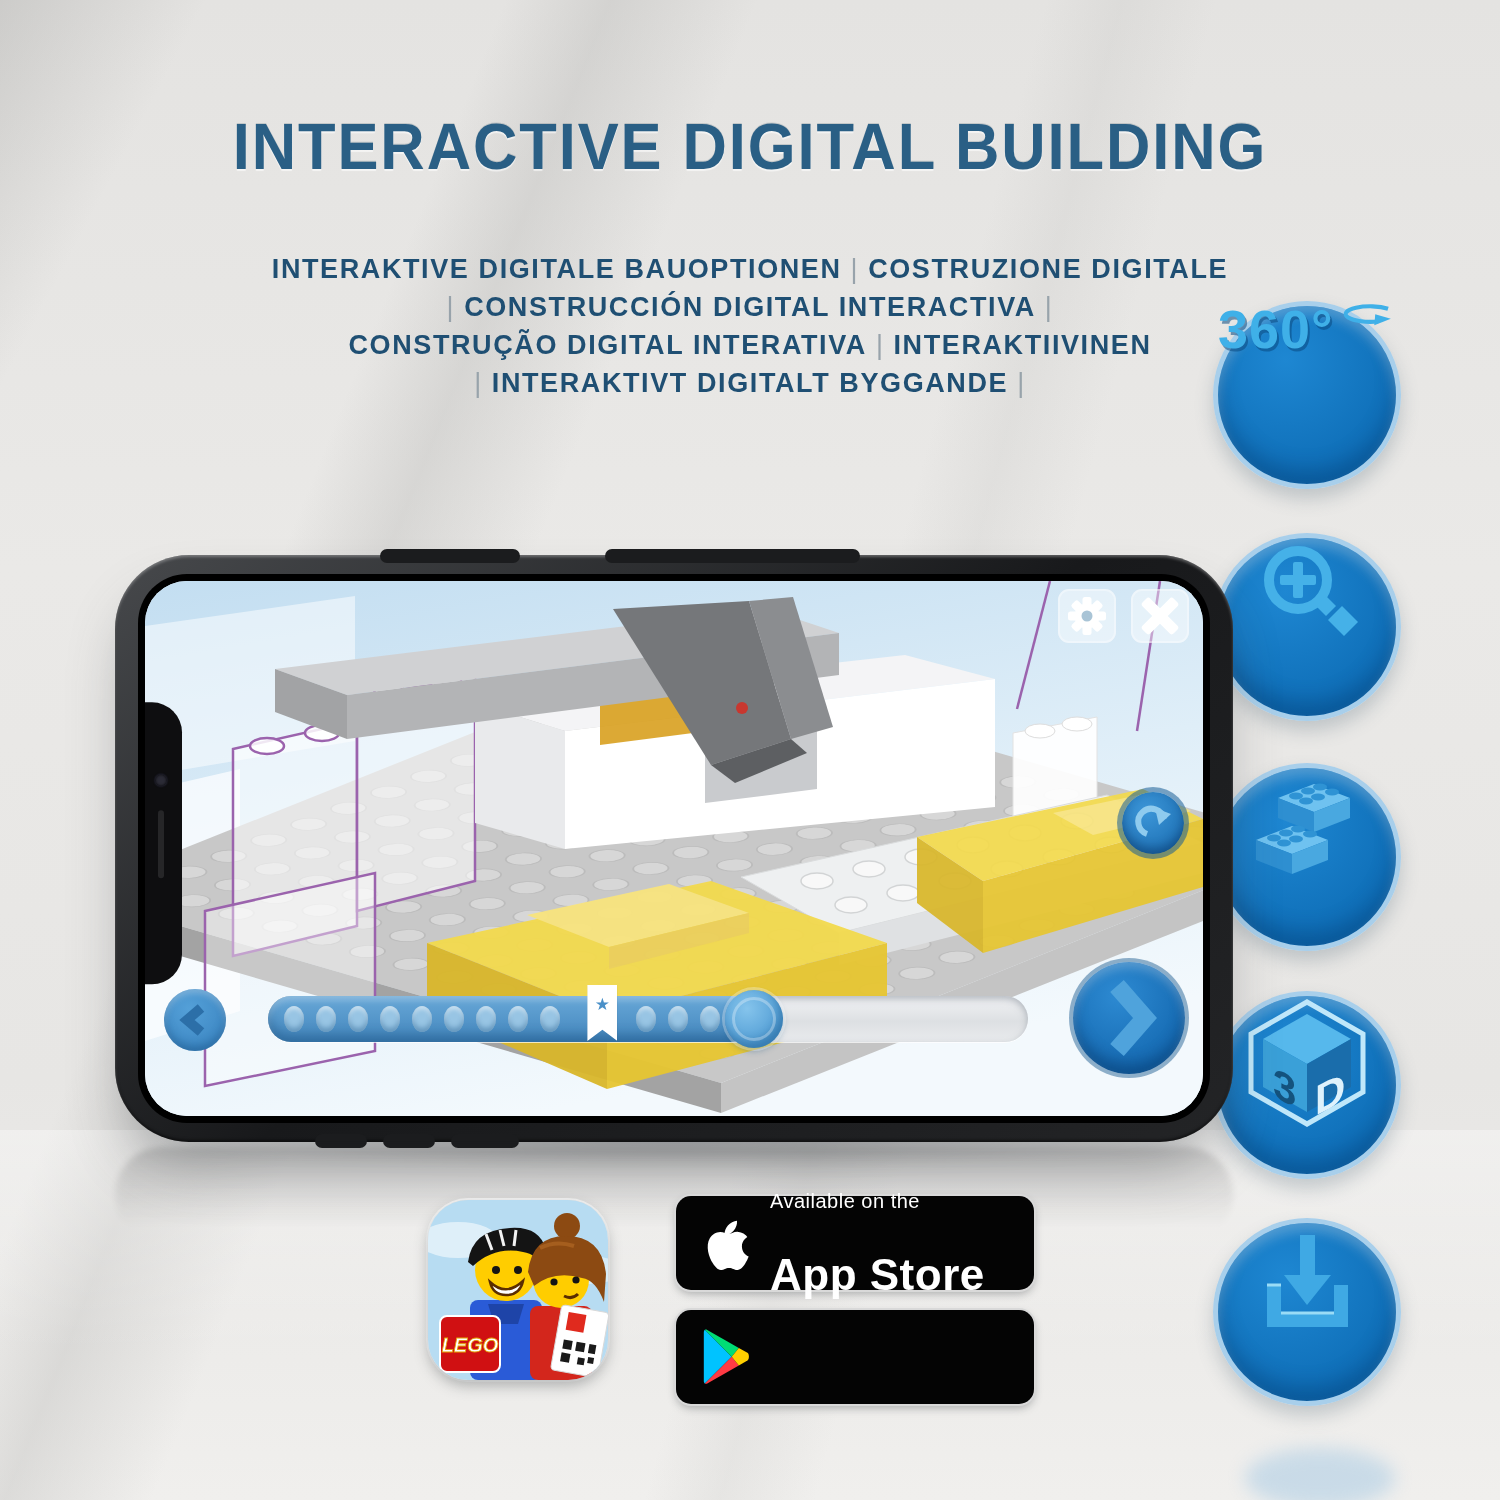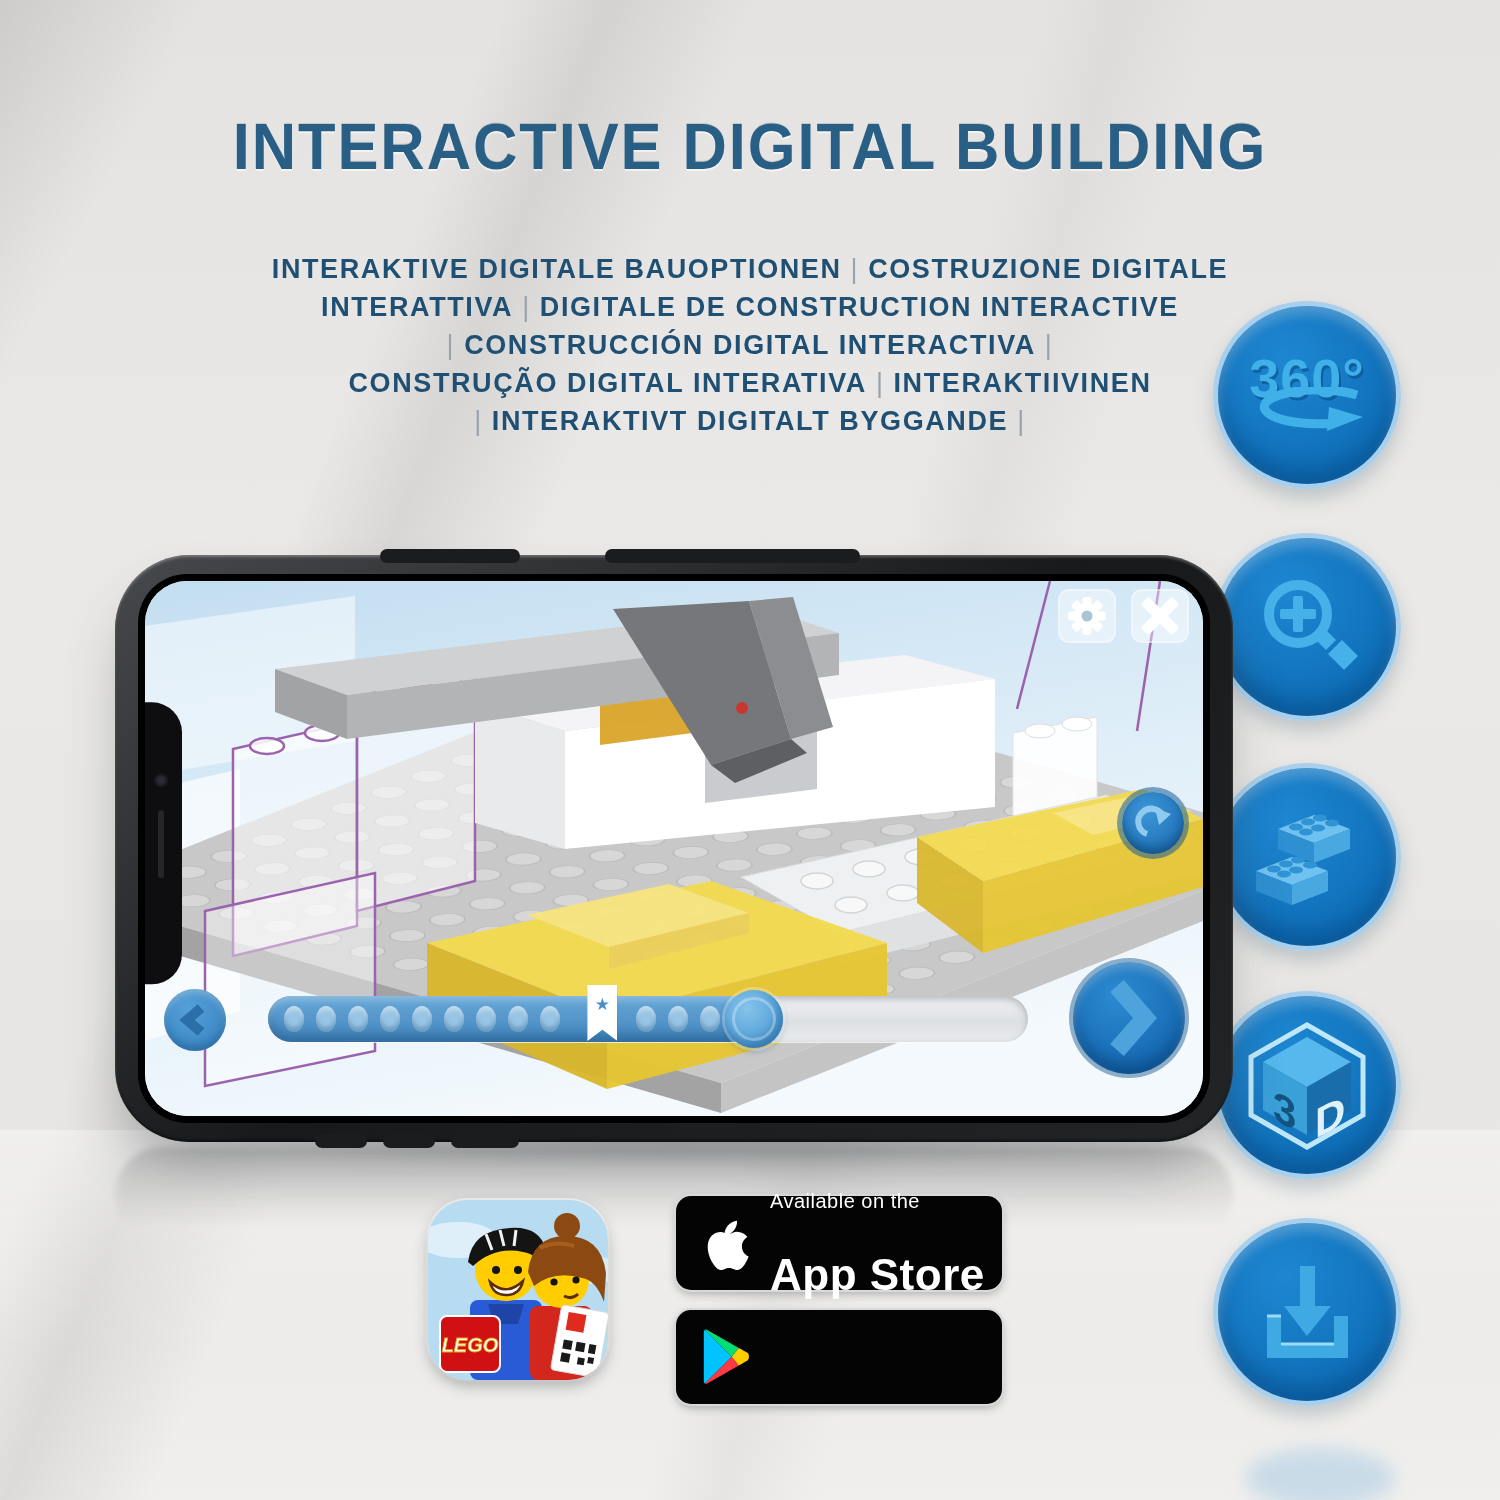--- a/index.html
+++ b/index.html
@@ -23,21 +23,21 @@
     transform:scaleX(0.96); text-shadow:0 2px 1px rgba(255,255,255,0.6), 0 -1px 0 rgba(90,110,125,0.25); }
   .subtitle { position:absolute; top:250px; left:250px; width:1000px; text-align:center;
     font-size:27px; font-weight:700; letter-spacing:1.6px; color:#1f4f73; line-height:38px; }
   .subtitle .pipe { color:#98a3ab; font-weight:400; margin:0 9px; }
 
   
   .feature { position:absolute; left:1213px; width:188px; height:188px; border-radius:50%;
     background:radial-gradient(circle at 38% 30%, #1e87d2, #0d6cb5 78%);
     border:5px solid #a8cfeb;
     box-shadow:0 10px 18px rgba(95,115,130,0.30), inset 0 8px 12px rgba(255,255,255,0.25), inset 0 -14px 20px rgba(4,44,88,0.30);
-    display:flex; align-items:center; justify-content:center; flex-direction:column; }
+    display:flex; justify-content:center; }
   .f-360-label { font-size:54px; font-weight:700; color:#3fb0e8; letter-spacing:1px;
     text-shadow:2px 3px 0 rgba(9,73,128,0.55); line-height:46px; }
   .f-360 svg { margin-top:-14px; }
 
   
   .phone-shadow { position:absolute; left:150px; top:1095px; width:1050px; height:70px; border-radius:50%;
     background:radial-gradient(ellipse at center, rgba(40,45,50,0.38), rgba(40,45,50,0) 70%); filter:blur(10px); }
   .phone { position:absolute; left:115px; top:555px; width:1118px; height:587px; border-radius:74px;
     background:linear-gradient(145deg, #47494c, #18191b 50%, #232426);
     box-shadow:0 34px 60px -16px rgba(70,75,80,0.45), inset 0 2px 3px rgba(255,255,255,0.30), inset 0 -2px 3px rgba(0,0,0,0.5); }
@@ -88,21 +88,21 @@
     display:flex; justify-content:center; box-shadow:0 2px 4px rgba(0,0,0,0.2); }
   .star-marker span { color:#4a90c8; font-size:17px; margin-top:9px; }
   .slider-handle { position:absolute; top:409px; width:58px; height:58px; border-radius:50%; z-index:8;
     background:radial-gradient(circle at 38% 32%, #85c4ec, #4f9bd3 72%);
     box-shadow:0 0 0 3px rgba(255,255,255,0.30), 0 3px 6px rgba(20,80,130,0.35), inset -4px -7px 9px rgba(20,80,130,0.38); }
   .slider-handle::after { content:""; position:absolute; inset:7px; border-radius:50%; border:3px solid rgba(255,255,255,0.30); }
 
   
   .lego-icon { position:absolute; left:428px; top:1200px; width:180px; height:180px; border-radius:40px;
     overflow:hidden; box-shadow:0 6px 14px rgba(60,65,70,0.35), 0 0 0 2px rgba(255,255,255,0.65); }
-  .badge { position:absolute; left:676px; width:326px; height:94px; background:#040404; border-radius:15px;
+  .badge { position:absolute; left:676px; width:358px; height:94px; background:#040404; border-radius:15px;
     box-shadow:0 0 0 2px #d9d9d9, 0 4px 9px rgba(50,55,60,0.35); color:#fff;
     display:flex; align-items:center; }
   .badge.appstore { top:1196px; }
   .badge.gplay { top:1310px; }
   .badge .logo { margin-left:24px; flex:0 0 auto; display:flex; }
   .badge .txt { margin-left:20px; display:flex; flex-direction:column; }
   .as-line1 { font-size:20px; letter-spacing:0.5px; margin-bottom:2px; }
   .as-line2 { font-size:44px; font-weight:700; letter-spacing:0.5px; line-height:44px;margin-top:38px; }
   .gp-line1 { font-size:17px; letter-spacing:2px; margin-bottom:4px; }
   .gp-line2 { font-size:40px; font-weight:700; letter-spacing:0.5px; line-height:40px; }
@@ -111,21 +111,20 @@
 </style>
 </head>
 <body>
 
 <div class="bg-marble"></div>
 <div class="bg-floor"></div>
 
 <h1 class="title">INTERACTIVE DIGITAL BUILDING</h1>
 <div class="subtitle">
     <div><span>INTERAKTIVE DIGITALE BAUOPTIONEN</span><span class="pipe">|</span><span>COSTRUZIONE DIGITALE</span></div>
-    <div><span>INTERATTIVA</span><span class="pipe">|</span><span>DIGITALE DE CONSTRUCTION INTERACTIVE</span></div>
     <div><span></span><span class="pipe">|</span><span>CONSTRUCCIÓN DIGITAL INTERACTIVA</span><span class="pipe">|</span><span></span></div>
     <div><span>CONSTRUÇÃO DIGITAL INTERATIVA</span><span class="pipe">|</span><span>INTERAKTIIVINEN</span></div>
     <div><span></span><span class="pipe">|</span><span>INTERAKTIVT DIGITALT BYGGANDE</span><span class="pipe">|</span><span></span></div>
   </div>
 
 <div class="feature f-360" style="top:301px">
   <div class="f-360-label">360°</div>
   <svg width="136" height="48" viewBox="0 0 136 48">
     <path d="M118,8 A54,17 0 1 0 96,36" stroke="#3fb0e8" stroke-width="9" fill="none"></path>
     <polygon points="90,20 124,30 88,44" fill="#3fb0e8"></polygon>

